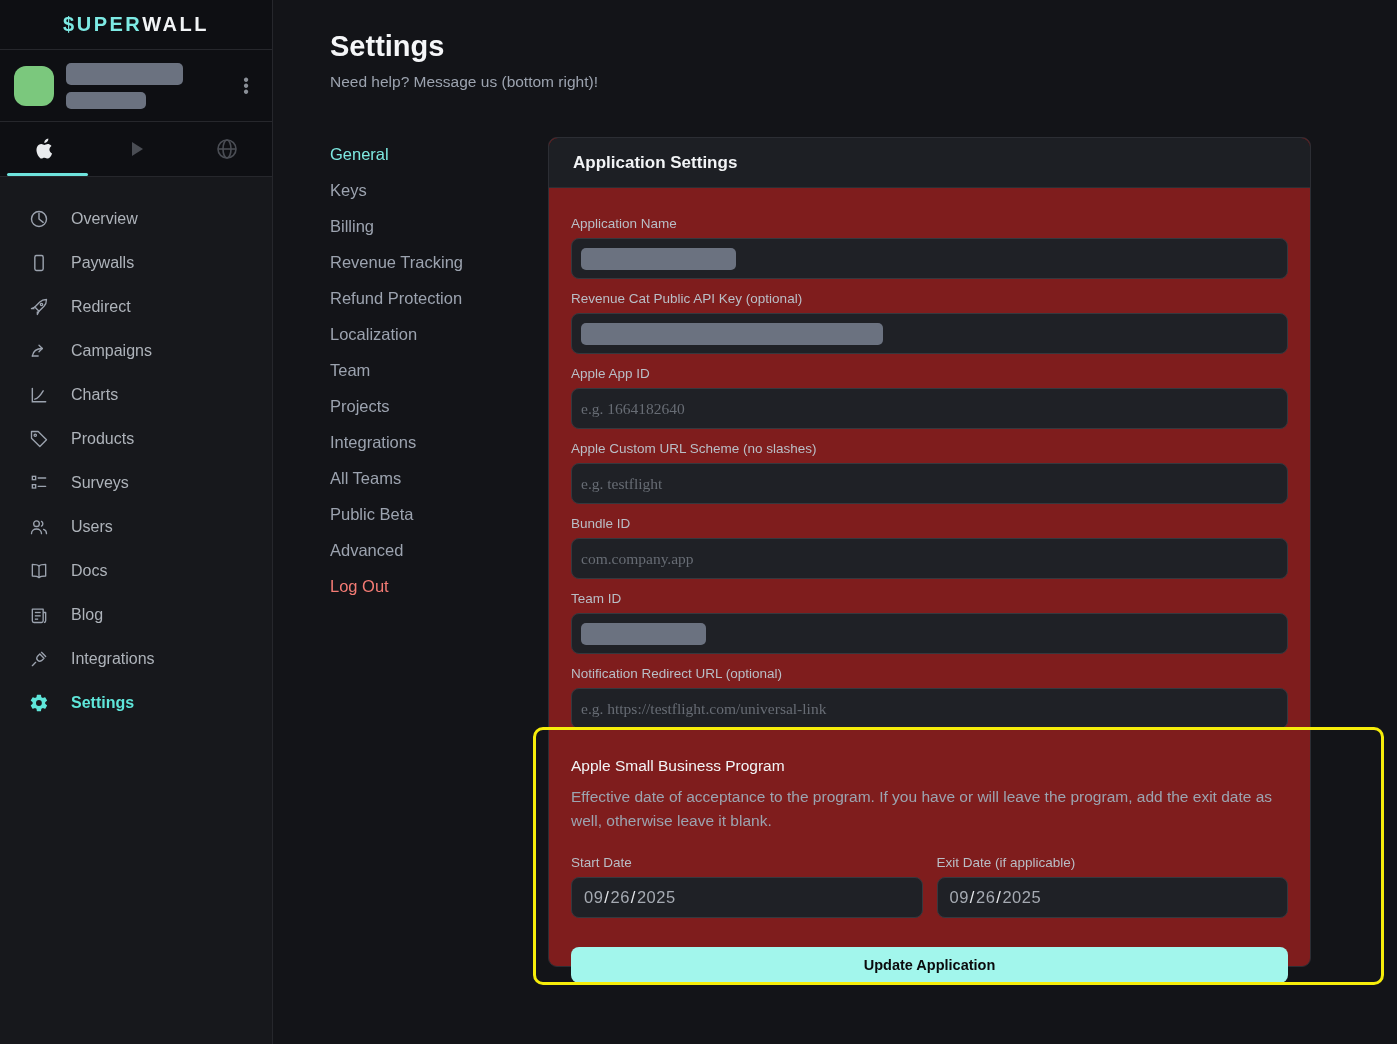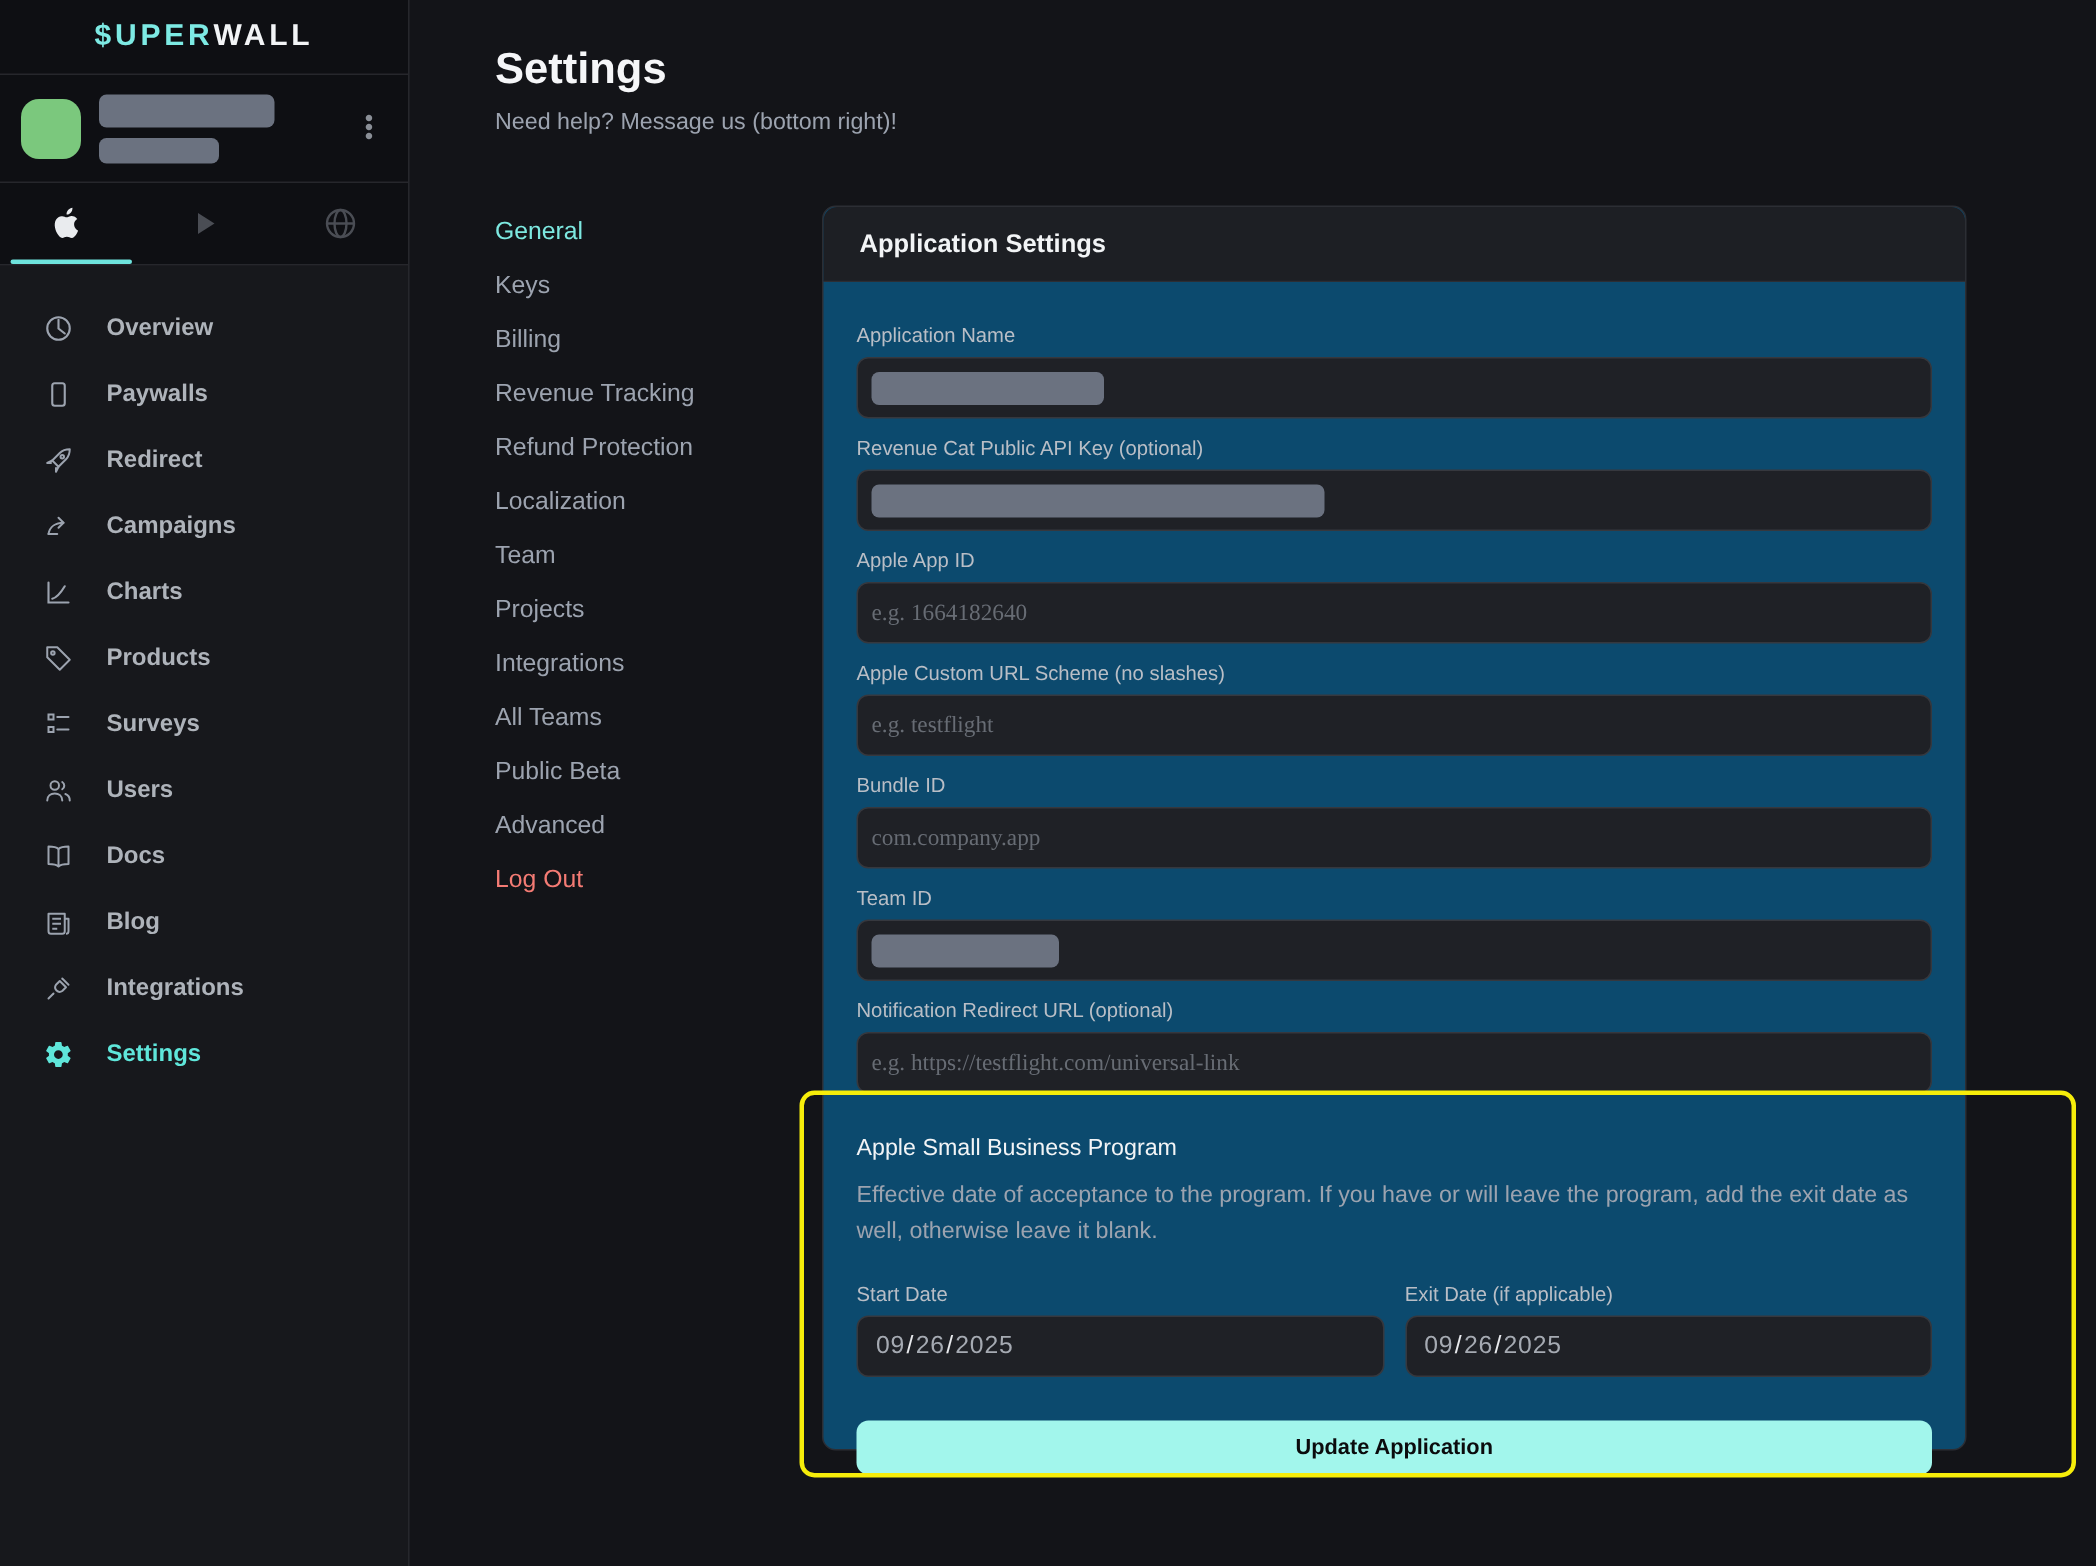--- a/index.html
+++ b/index.html
@@ -43,42 +43,42 @@
   .tab { flex:1; display:flex; align-items:center; justify-content:center; cursor:pointer; }
   .tab-underline {
     position:absolute; left:7px; bottom:0; width:81px; height:3px;
     background:#6ee3dd; border-radius:2px;
   }
 
   .nav { padding-top:20px; }
   .nav-item {
     height:44px; display:flex; align-items:center; gap:21px;
     padding-left:28px; cursor:pointer;
-    color:#aeb3ba; font-size:16px;font-weight:bold;
+    color:#aeb3ba; font-size:16px;
   }
   .nav-item .ni-icon { width:22px; height:22px; display:flex; align-items:center; justify-content:center; }
   .nav-item.active { color:#5fe6da; font-weight:bold; }
 
   
   .settings-nav { position:absolute; left:330px; top:136px; }
   .snav-item {
     line-height:36px; font-size:16.5px; color:#9ca3af; cursor:pointer; white-space:nowrap;
   }
   .snav-item.active { color:#7de8e0; }
   .snav-item.logout { color:#f47b74; }
 
   
   .page-head { position:absolute; left:330px; top:30px; }
   .page-title { font-size:29px; font-weight:bold; color:#f5f6f8; }
   .page-subtitle { margin-top:10px; font-size:15.5px; color:#9ca3af;text-align:center; }
 
   
   .card {
     position:absolute; left:548px; top:137px; width:763px; height:830px;
-    background:#0c4a6e; border:1px solid #2c2e34; border-radius:9px;
+    background:#7f1d1d; border:1px solid #2c2e34; border-radius:9px;
   }
   .card-header {
     height:50px; display:flex; align-items:center; padding:0 24px;
     border-bottom:1px solid #2c2e34; background:#1d1f24;
     border-radius:9px 9px 0 0;
     font-size:17px; font-weight:bold; color:#f2f4f6;
   }
   .card-body { padding:28px 22px 0 22px; }
 
   .field { margin-bottom:12px; }

